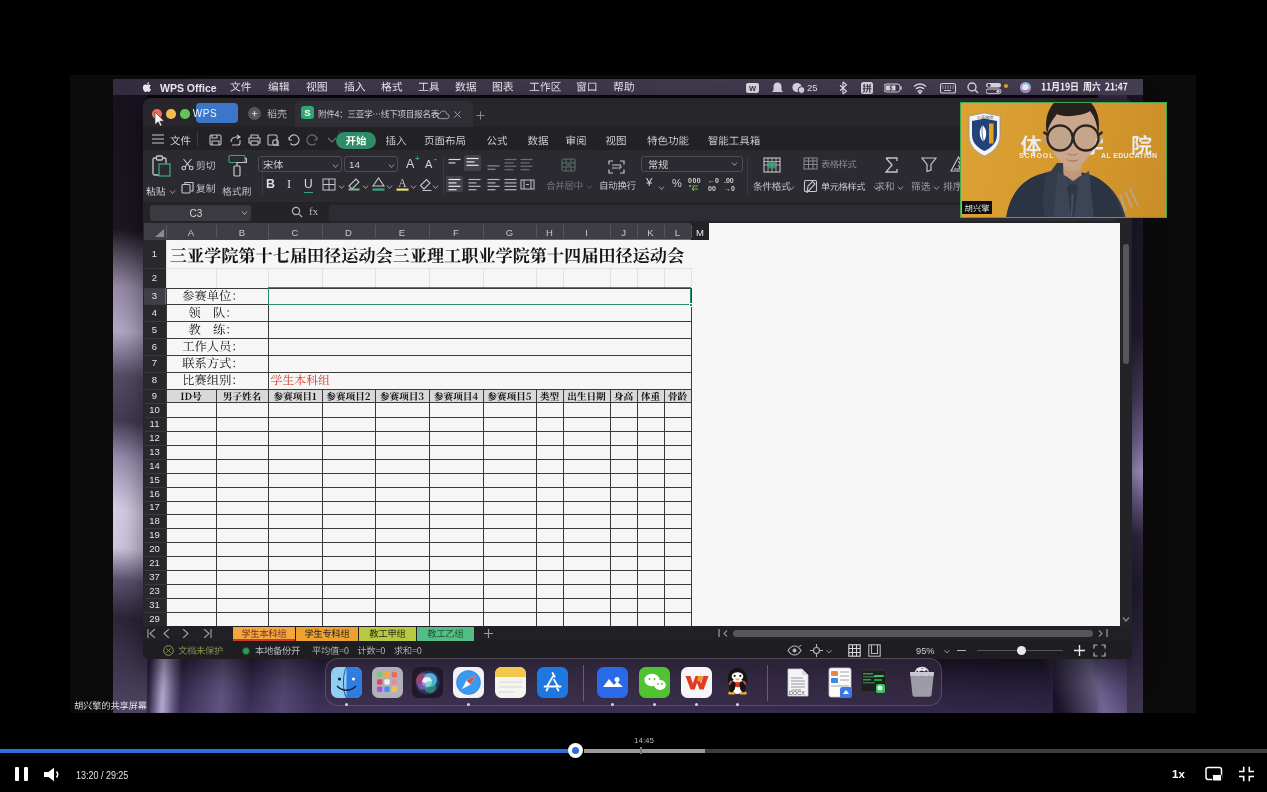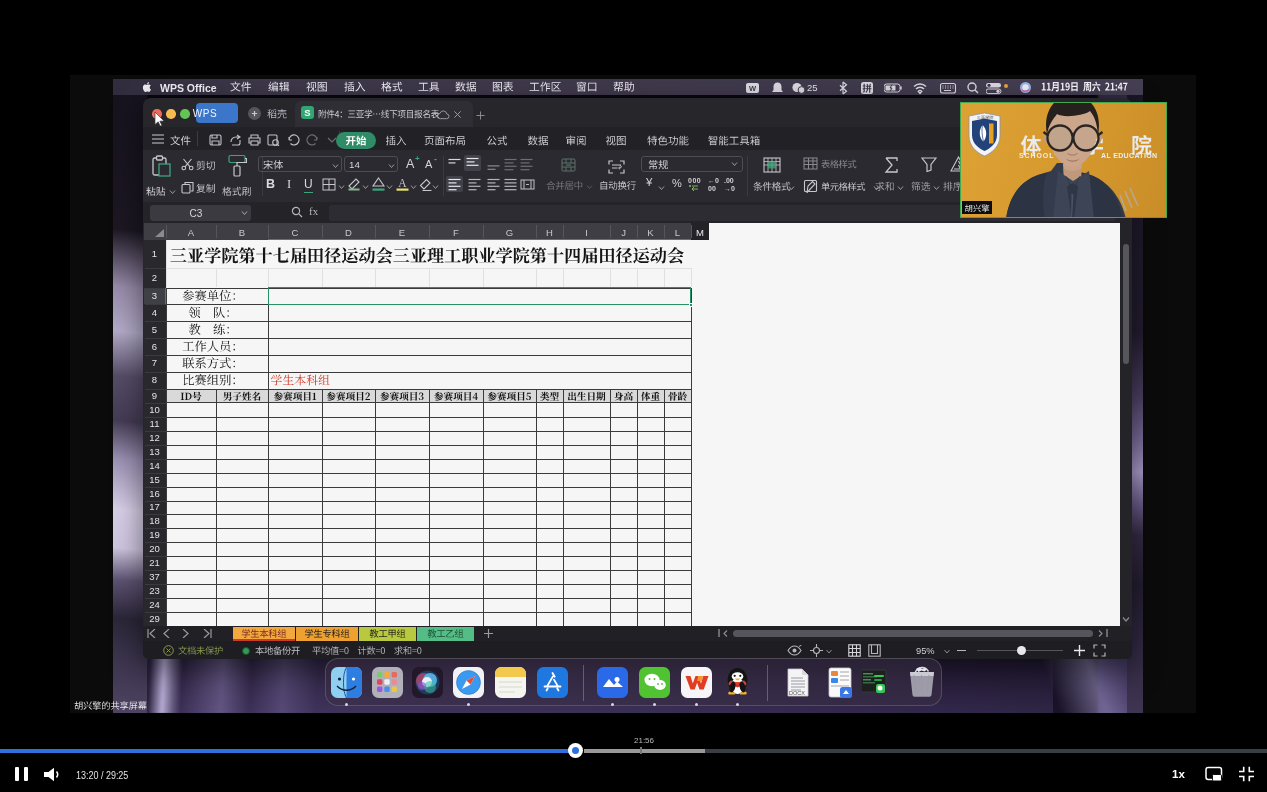--- a/index.html
+++ b/index.html
@@ -588,21 +588,21 @@
 <div class="abs" style="left:154.5px;top:460.648px;transform:translateX(-50%);font:400 9.5px Liberation Sans,sans-serif;color:#e2e2e6;line-height:1;white-space:pre">14</div>
 <div class="abs" style="left:154.5px;top:474.592px;transform:translateX(-50%);font:400 9.5px Liberation Sans,sans-serif;color:#e2e2e6;line-height:1;white-space:pre">15</div>
 <div class="abs" style="left:154.5px;top:488.536px;transform:translateX(-50%);font:400 9.5px Liberation Sans,sans-serif;color:#e2e2e6;line-height:1;white-space:pre">16</div>
 <div class="abs" style="left:154.5px;top:502.48px;transform:translateX(-50%);font:400 9.5px Liberation Sans,sans-serif;color:#e2e2e6;line-height:1;white-space:pre">17</div>
 <div class="abs" style="left:154.5px;top:516.424px;transform:translateX(-50%);font:400 9.5px Liberation Sans,sans-serif;color:#e2e2e6;line-height:1;white-space:pre">18</div>
 <div class="abs" style="left:154.5px;top:530.368px;transform:translateX(-50%);font:400 9.5px Liberation Sans,sans-serif;color:#e2e2e6;line-height:1;white-space:pre">19</div>
 <div class="abs" style="left:154.5px;top:544.312px;transform:translateX(-50%);font:400 9.5px Liberation Sans,sans-serif;color:#e2e2e6;line-height:1;white-space:pre">20</div>
 <div class="abs" style="left:154.5px;top:558.256px;transform:translateX(-50%);font:400 9.5px Liberation Sans,sans-serif;color:#e2e2e6;line-height:1;white-space:pre">21</div>
 <div class="abs" style="left:154.5px;top:572.2px;transform:translateX(-50%);font:400 9.5px Liberation Sans,sans-serif;color:#e2e2e6;line-height:1;white-space:pre">37</div>
 <div class="abs" style="left:154.5px;top:586.144px;transform:translateX(-50%);font:400 9.5px Liberation Sans,sans-serif;color:#e2e2e6;line-height:1;white-space:pre">23</div>
-<div class="abs" style="left:154.5px;top:600.088px;transform:translateX(-50%);font:400 9.5px Liberation Sans,sans-serif;color:#e2e2e6;line-height:1;white-space:pre">24</div>
+<div class="abs" style="left:154.5px;top:600.088px;transform:translateX(-50%);font:400 9.5px Liberation Sans,sans-serif;color:#e2e2e6;line-height:1;white-space:pre">31</div>
 <div class="abs" style="left:154.5px;top:614.032px;transform:translateX(-50%);font:400 9.5px Liberation Sans,sans-serif;color:#e2e2e6;line-height:1;white-space:pre">29</div>
 <div class="abs" style="left:145px;top:268px;width:21px;height:1px;background:#3a3a40"></div>
 <div class="abs" style="left:145px;top:287.5px;width:21px;height:1px;background:#3a3a40"></div>
 <div class="abs" style="left:145px;top:304.4px;width:21px;height:1px;background:#3a3a40"></div>
 <div class="abs" style="left:145px;top:321.2px;width:21px;height:1px;background:#3a3a40"></div>
 <div class="abs" style="left:145px;top:338.1px;width:21px;height:1px;background:#3a3a40"></div>
 <div class="abs" style="left:145px;top:355px;width:21px;height:1px;background:#3a3a40"></div>
 <div class="abs" style="left:145px;top:371.8px;width:21px;height:1px;background:#3a3a40"></div>
 <div class="abs" style="left:145px;top:388.7px;width:21px;height:1px;background:#3a3a40"></div>
 <div class="abs" style="left:145px;top:402.9px;width:21px;height:1px;background:#3a3a40"></div>
@@ -1348,21 +1348,21 @@
 <div class="abs" style="left:640px;top:747px;width:2px;height:7px;background:#777;z-index:41"></div>
 <div class="abs" style="left:568px;top:743px;width:15px;height:15px;border-radius:50%;background:#fff;z-index:42"></div>
 <div class="abs" style="left:572px;top:747px;width:7px;height:7px;border-radius:50%;background:#2e6fdd;z-index:43"></div>
 <div class="abs" style="left:15px;top:767px;width:3.5px;height:14px;background:#fff;border-radius:1px;z-index:40"></div>
 <div class="abs" style="left:24px;top:767px;width:3.5px;height:14px;background:#fff;border-radius:1px;z-index:40"></div>
 <svg class="abs" style="left:44px;top:767px;z-index:40" width="19" height="15" viewBox="0 0 19 15">
     <path d="M0 5h4.5L10 0.7v13.6L4.5 10H0z" fill="#fff"></path>
     <path d="M12.5 4.6a4.5 4.5 0 0 1 0 5.8" fill="none" stroke="#fff" stroke-width="1.5"></path>
   </svg>
 <div class="abs" style="left:76px;top:769.5px;font:400 10.2px Liberation Sans,sans-serif;color:#e4e4e4;letter-spacing:0px;transform:scaleX(.88);transform-origin:0 0;z-index:40">13:20 / 29:25</div>
-<div class="abs" style="left:634px;top:736px;font:400 8px Liberation Sans,sans-serif;color:#b9b9b9;z-index:40">21:56</div>
+<div class="abs" style="left:634px;top:736px;font:400 8px Liberation Sans,sans-serif;color:#b9b9b9;z-index:40">14:45</div>
 <div class="abs" style="left:1172px;top:768px;font:700 11.5px Liberation Sans,sans-serif;color:#fff;z-index:40">1x</div>
 <svg class="abs" style="left:1205px;top:766px;z-index:40" width="18" height="16" viewBox="0 0 18 16">
     <rect x="1" y="1.5" width="15.5" height="12" rx="2.2" fill="none" stroke="#fff" stroke-width="1.5"></rect>
     <rect x="7.5" y="8.5" width="9" height="6.5" rx="1.2" fill="#fff" stroke="#0b0b0b" stroke-width="1"></rect>
   </svg>
 <svg class="abs" style="left:1238px;top:766px;z-index:40" width="17" height="16" viewBox="0 0 17 16">
     <g fill="none" stroke="#fff" stroke-width="1.6">
       <path d="M1 5.5h4.7V0.8M16 5.5h-4.7V0.8M1 10.5h4.7v4.7M16 10.5h-4.7v4.7"></path>
     </g>
   </svg>

